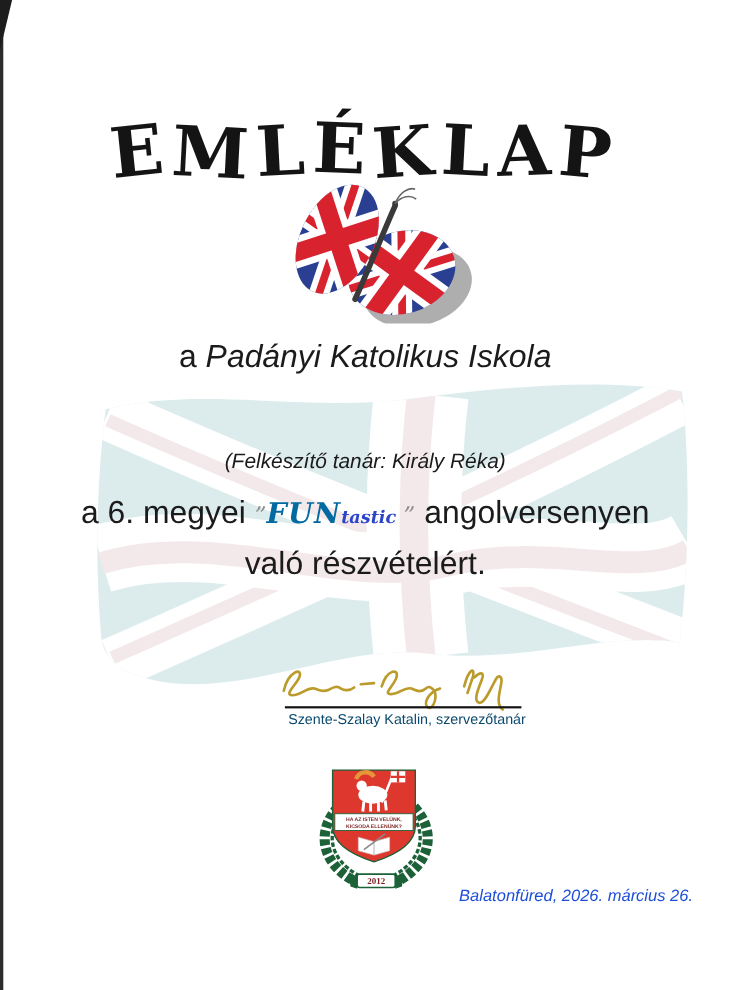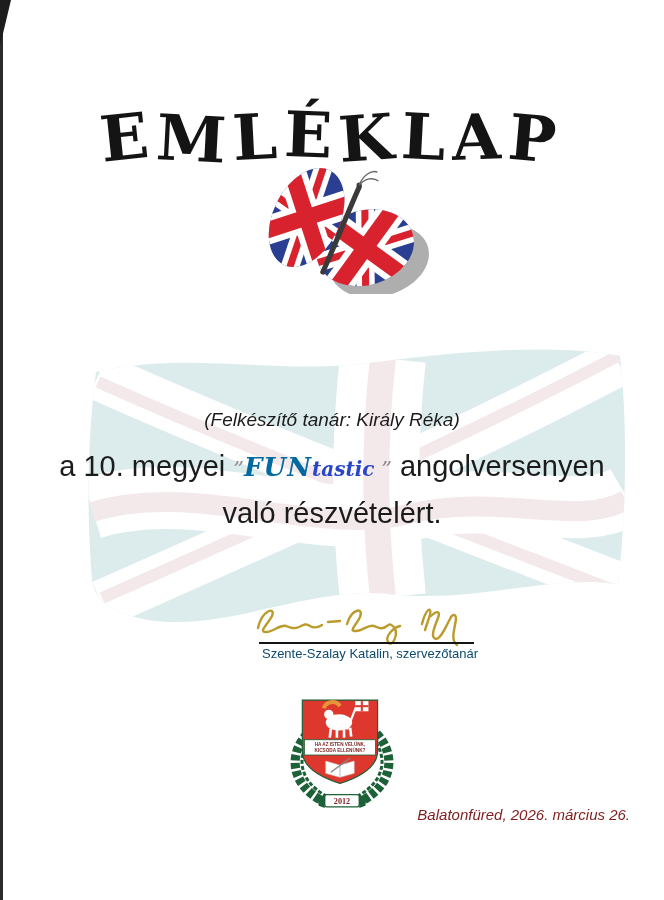--- a/index.html
+++ b/index.html
@@ -29,32 +29,32 @@
   
   .l{position:absolute;left:0;right:0;text-align:center;color:#1b1b1b;line-height:1.1;}
   .l1{top:310px;font-size:29px;}
   .school{font-style:italic;}
   .l2{top:363px;font-size:29px;}
   .l3{top:410px;font-size:19px;font-style:italic;}
   .l4{top:451px;font-size:29px;}
   .q{color:#8d8d8d;font-style:italic;font-size:21px;font-family:"DejaVu Serif",serif;}
   .fun{color:#0369a1;font-weight:bold;font-style:italic;font-size:26px;
        font-family:"DejaVu Serif",serif;letter-spacing:1px;}
-  .tastic{color:#2b45c8;font-weight:bold;font-style:italic;font-size:20px;
+  .tastic{color:#2b45c8;font-weight:bold;font-style:italic;font-size:16px;
           font-family:"DejaVu Serif",serif;}
   .l5{top:498px;font-size:29px;}
   
   .sig-svg{position:absolute;left:250px;top:598px;width:220px;height:56px;}
   .sig-line{position:absolute;left:259px;top:642px;width:215px;height:2px;background:#141414;}
   .sig-name{position:absolute;left:252px;top:646px;width:236px;text-align:center;
             font-size:13px;color:#0c4a6e;}
   
   .crest{position:absolute;left:283px;top:695px;width:118px;height:120px;}
   
-  .date{position:absolute;right:34px;top:806px;font-size:15px;font-style:italic;color:#7f1d1d;}
+  .date{position:absolute;right:34px;top:806px;font-size:15px;font-style:italic;color:#1d4ed8;}
 </style>
 </head>
 <body>
 
 <div class="page">
 
   <div class="edge"></div>
   <div class="corner"></div>
 
   <svg class="watermark" viewBox="0 0 560 320">
@@ -121,25 +121,26 @@
           </g>
         </g>
     </g>
 
     <path d="M70,124 C82,98 96,62 106,40" stroke="#3a3a3a" stroke-width="5" fill="none" stroke-linecap="round"></path>
     <circle cx="106" cy="38" r="2.6" fill="#3a3a3a"></circle>
     <path d="M106,38 C110,28 118,23 124,25" stroke="#666666" stroke-width="1.4" fill="none"></path>
     <path d="M106,38 C112,31 120,30 125,34" stroke="#666666" stroke-width="1.4" fill="none"></path>
   </svg>
 
+  <div class="l l1"><span>a </span><span class="school">Padányi Katolikus Iskola</span></div>
 
 
   <div class="l l3">(Felkészítő tanár: Király Réka)</div>
 
-  <div class="l l4"><span>a 10. megyei </span><span class="q">”</span><span class="fun">FUN</span><span class="tastic">tastic</span><span class="q"> ”</span><span> angolversenyen</span></div>
+  <div class="l l4"><span>a 6. megyei </span><span class="q">”</span><span class="fun">FUN</span><span class="tastic">tastic</span><span class="q"> ”</span><span> angolversenyen</span></div>
 
   <div class="l l5">való részvételért.</div>
 
   <svg class="sig-svg" viewBox="0 0 220 56">
     <g stroke="#bb9b2b" stroke-width="2.4" fill="none" stroke-linecap="round">
       <path d="M8,30 C12,12 26,8 22,18 C18,26 8,34 16,34 C24,34 30,26 36,28 C41,30 44,31 49,29 C53,27 56,25 60,28 C63,30 68,30 72,27"></path>
       <path d="M78,24 L90,23"></path>
       <path d="M97,26 C102,10 114,9 110,19 C106,28 98,33 106,33 C113,33 118,26 124,28 C129,30 132,32 137,28 C140,25 142,27 145,30 C148,38 142,50 138,44 C135,39 142,30 150,28"></path>
       <path d="M172,26 C176,10 182,8 180,17 L175,32"></path>
       <path d="M181,18 C186,13 191,12 188,20 C184,30 180,40 186,41 C191,41 196,28 200,21 C202,16 206,15 206,21 C205,30 200,42 207,47"></path>

